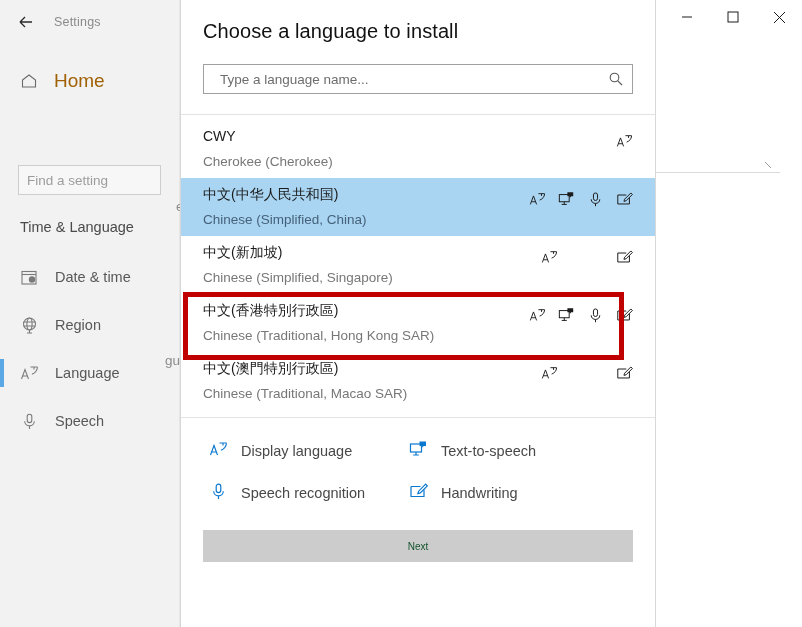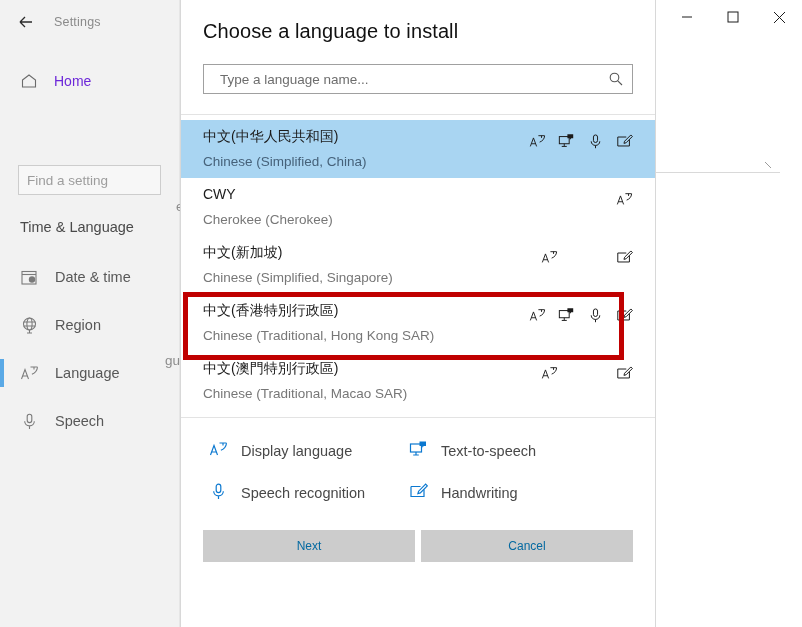--- a/index.html
+++ b/index.html
@@ -15,21 +15,21 @@
   .sidebar {
     position: absolute; left:0; top:0; width:180px; height:627px;
     background:#f2f2f2; border-right:1px solid #e6e6e6;
   }
   .sb-top { display:flex; align-items:center; height:44px; padding-left:16px; gap:18px; }
   .back-arrow { width:20px; height:20px; color:#2b2b2b; display:flex; align-items:center; justify-content:center; }
   .sb-title { font-size:12.5px; color:#8a8a8a; letter-spacing:.2px; }
 
   .home-row { display:flex; align-items:center; gap:16px; padding:0 0 0 20px; height:40px; margin-top:17px; }
   .home-row .glyph { width:18px; height:18px; color:#6b6b6b; display:flex; align-items:center; justify-content:center; }
-  .home-row .lbl { font-size:14px; color:#6d28d9; }
+  .home-row .lbl { font-size:19px; color:#a16207; }
 
   .search-wrap { margin:16px 18px 0 18px; }
   .sb-search {
     width:100%; height:30px; border:1px solid #cdcdcd; background:#f7f7f7;
     font-size:13.5px; color:#9a9a9a; padding:0 8px; font-family:inherit;margin-top:48px;
   }
   .sb-search::placeholder { color:#9d9d9d; }
 
   .sec-title { font-size:14.5px; color:#4a4a4a; padding:0 0 0 20px; margin-top:24px; }
 
@@ -86,21 +86,21 @@
   .legend { padding:22px 0 0 28px; }
   .legend-row { display:flex; margin-bottom:23px; }
   .legend-item { display:flex; align-items:flex-end; gap:13px; }
   .legend-item.a { width:200px; }
   .legend-item .gi { width:19px; height:19px; color:#0b78d0; display:flex; align-items:center; justify-content:center; }
   .legend-item .lbl { font-size:14.5px; color:#484848; }
 
   .btnrow { display:flex; gap:6px; padding:0 22px; margin-top:6px; }
   .btn {
     flex:1; height:32px; background:#ccc; border:1px solid #ccc;
-    font-size:12px; color:#0369a1; font-family:inherit; cursor:pointer;
+    font-size:10px; color:#14532d; font-family:inherit; cursor:pointer;
   }
 </style>
 </head>
 <body>
 
 <div id="root">
 
   <div class="sidebar">
     <div class="sb-top">
       <div class="back-arrow">
@@ -244,20 +244,33 @@
           <circle cx="6.5" cy="6.5" r="4.3"></circle>
             <path d="M9.8 9.8 14 14"></path>
         </svg>
       </span>
     </div>
 
     <div class="dlg-sep"></div>
 
     <div class="lang-list">
 
+      <div class="lang-row">
+        <div class="native">CWY</div>
+        <div class="eng">Cherokee (Cherokee)</div>
+        <div class="icons">
+          <span class="gi">
+            <svg width="17" height="17" viewBox="0 0 19 19" fill="none" stroke="currentColor" stroke-width="1.05">
+              <path d="M1.5 15 5 5.5 8.5 15M2.8 12h4.4"></path>
+                <path d="M10.5 3h7M14 3v2.5M17.5 3.2c-.4 3.4-2.1 5.6-5.6 7"></path>
+            </svg>
+          </span>
+        </div>
+      </div>
+
       <div class="lang-row highlight">
         <div class="native">中文(中华人民共和国)</div>
         <div class="eng">Chinese (Simplified, China)</div>
         <div class="icons">
           <span class="gi">
             <svg width="17" height="17" viewBox="0 0 19 19" fill="none" stroke="currentColor" stroke-width="1.05">
               <path d="M1.5 15 5 5.5 8.5 15M2.8 12h4.4"></path>
                 <path d="M10.5 3h7M14 3v2.5M17.5 3.2c-.4 3.4-2.1 5.6-5.6 7"></path>
             </svg>
           </span>
@@ -277,33 +290,20 @@
           <span class="gi">
             <svg width="17" height="17" viewBox="0 0 19 19" fill="none" stroke="currentColor" stroke-width="1.1">
               <path d="M2 4.5h9.5M2 4.5v10h13v-7"></path>
                 <path d="M16.6 2.2 9.6 9.2l-.7 2.4 2.4-.7 7-7z"></path>
             </svg>
           </span>
         </div>
       </div>
 
       <div class="lang-row">
-        <div class="native">CWY</div>
-        <div class="eng">Cherokee (Cherokee)</div>
-        <div class="icons">
-          <span class="gi">
-            <svg width="17" height="17" viewBox="0 0 19 19" fill="none" stroke="currentColor" stroke-width="1.05">
-              <path d="M1.5 15 5 5.5 8.5 15M2.8 12h4.4"></path>
-                <path d="M10.5 3h7M14 3v2.5M17.5 3.2c-.4 3.4-2.1 5.6-5.6 7"></path>
-            </svg>
-          </span>
-        </div>
-      </div>
-
-      <div class="lang-row">
         <div class="native">中文(新加坡)</div>
         <div class="eng">Chinese (Simplified, Singapore)</div>
         <div class="icons">
           <span class="gi">
             <svg width="17" height="17" viewBox="0 0 19 19" fill="none" stroke="currentColor" stroke-width="1.05">
               <path d="M1.5 15 5 5.5 8.5 15M2.8 12h4.4"></path>
                 <path d="M10.5 3h7M14 3v2.5M17.5 3.2c-.4 3.4-2.1 5.6-5.6 7"></path>
             </svg>
           </span>
           <span class="gi" style="margin-left:46px">
@@ -410,16 +410,15 @@
                 <path d="M16.6 2.2 9.6 9.2l-.7 2.4 2.4-.7 7-7z"></path>
             </svg>
           </span>
           <span class="lbl">Handwriting</span>
         </div>
       </div>
     </div>
 
     <div class="btnrow">
       <button class="btn">Next</button>
-      <button class="btn">Cancel</button>
     </div>
   </div>
 </div>
 
 </body></html>

